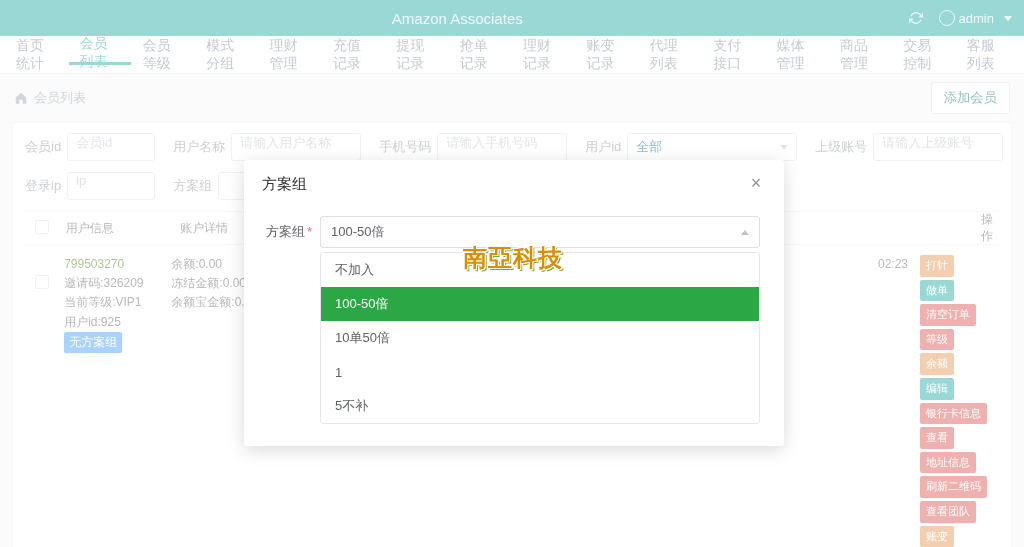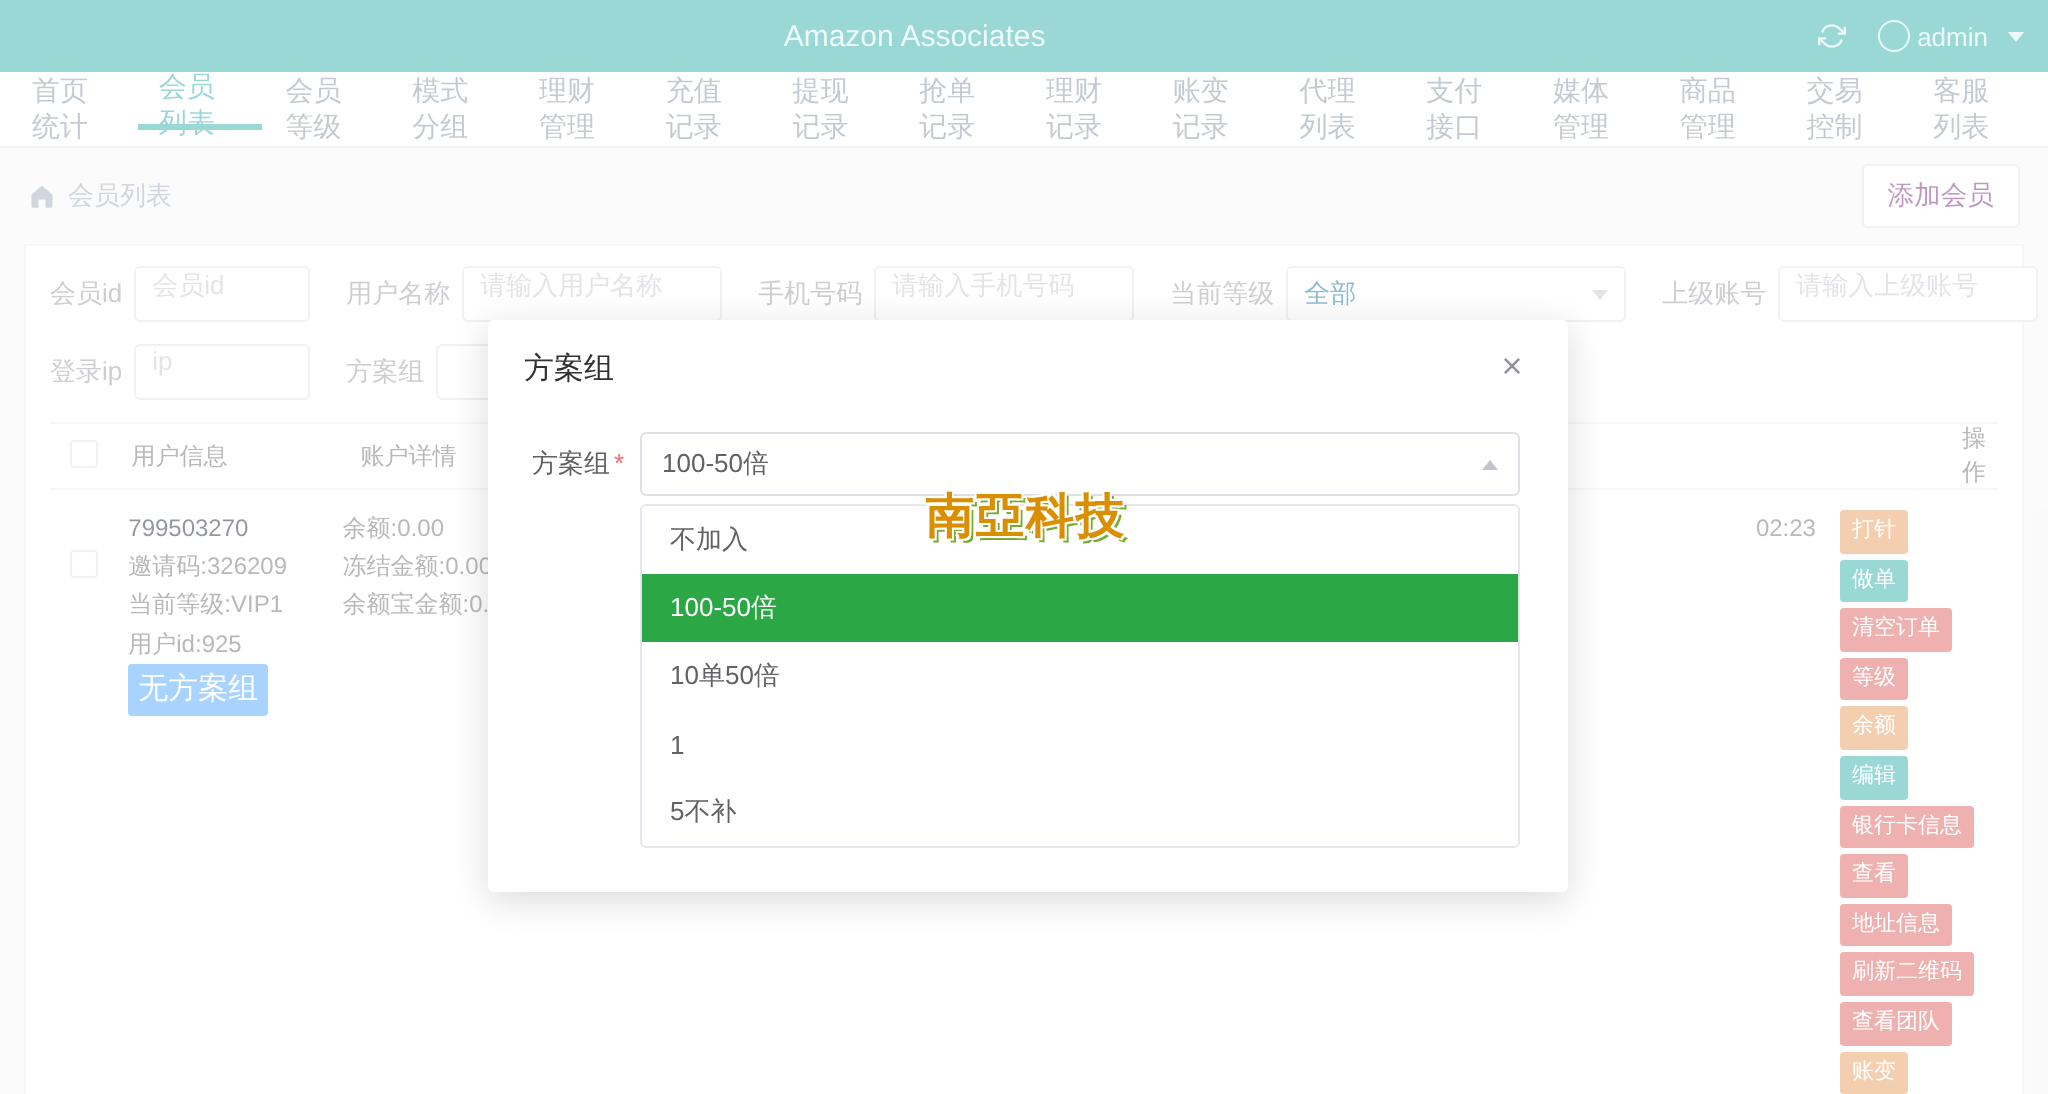--- a/index.html
+++ b/index.html
@@ -15,21 +15,21 @@
 
 
 .nav { height: 38px; background: #fff; border-bottom: 1px solid #e4e7ed; display: flex; align-items: stretch; padding: 8px 6px; gap: 2px; font-family: Liberation Mono, monospace; }
 .nav-item { display: flex; align-items: center; padding: 0 10px; color: #7b8a99; cursor: pointer; font-size: 14px; }
 .nav-item.active { color: #20a9a5; border-bottom: 3px solid #20a9a5; }
 
 
 .breadbar { display: flex; align-items: center; justify-content: space-between; padding: 8px 14px; background: #f5f5f5; }
 .bread-left { display: flex; align-items: center; gap: 6px; color: #9aa5b1; }
 .home-icon { width: 14px; height: 14px; fill: #9aa5b1; }
-.btn-outline { background: #fff; border: 1px solid #dcdfe6; border-radius: 3px; padding: 6px 12px; cursor: pointer; color: #701a75; }
+.btn-outline { background: #fff; border: 1px solid #dcdfe6; border-radius: 3px; padding: 6px 12px; cursor: pointer; color: #0f766e; }
 
 
 .panel { background: #fff; margin: 0 12px 8px 12px; padding: 10px 12px; border: 1px solid #ebeef5; }
 .filt-row { display: flex; align-items: center; gap: 18px; margin-bottom: 10px; flex-wrap: nowrap; }
 .filt-item { display: flex; align-items: center; gap: 6px; }
 .filt-lbl { color: #909399; white-space: nowrap; }
 .inp { height: 28px; border: 1px solid #dcdfe6; border-radius: 3px; padding: 0 8px; color: #c0c4cc; background: #fff; }
 .inp-s { width: 88px; }
 .inp-m { width: 130px; }
 .inp-l { width: 170px; }
@@ -45,22 +45,22 @@
 .col-info { width: 120px; }
 .col-acct { width: 120px; }
 .col-det1 { width: 135px; }
 .col-det2 { width: 130px; }
 .col-det3 { width: 110px; }
 .col-det4 { width: 155px; }
 .col-det5 { width: 190px; }
 .col-ops { flex: 1; text-align: center; }
 .trow { display: flex; align-items: flex-start; border-bottom: 1px solid #ebeef5; padding: 6px 0; font-size: 12px; line-height: 1.6; }
 .chk { width: 14px; height: 14px; border: 1px solid #dcdfe6; border-radius: 2px; display: inline-block; }
-.red { color: #0f172a; }
-.tag-blue { background: #409eff; color: #fff; padding: 1px 5px; border-radius: 2px; font-size: 15px; display: inline-block; }
+.red { color: #4d7c0f; }
+.tag-blue { background: #409eff; color: #fff; padding: 1px 5px; border-radius: 2px; font-size: 12px; display: inline-block; }
 .ops { display: flex; flex-wrap: wrap; gap: 3px; justify-content: flex-start; padding-right: 6px; }
 .op-btn { color: #fff; padding: 2px 6px; border-radius: 2px; font-size: 11px; cursor: pointer; white-space: nowrap; }
 .op-o { background: #e6954e; font-family: Liberation Serif, serif; }
 .op-t { background: #20a9a5; }
 .op-r { background: #d9534f; }
 
 
 .overlay { position: absolute; inset: 0; background: rgba(255,255,255,0.55); z-index: 10; }
 .modal { position: absolute; z-index: 20; left: 244px; top: 160px; width: 540px; background: #fff; border-radius: 3px; box-shadow: 0 4px 18px rgba(0,0,0,0.15); padding: 14px 0 22px 0; }
 .modal-head { display: flex; align-items: center; justify-content: space-between; padding: 0 18px 12px 18px; border-bottom: 0; }
@@ -135,21 +135,21 @@
       </div>
       <div class="filt-item">
         <span class="filt-lbl">用户名称</span>
         <div class="inp inp-m"><span style="color: rgb(192, 196, 204);">请输入用户名称</span></div>
       </div>
       <div class="filt-item">
         <span class="filt-lbl">手机号码</span>
         <div class="inp inp-m"><span style="color: rgb(192, 196, 204);">请输入手机号码</span></div>
       </div>
       <div class="filt-item">
-        <span class="filt-lbl">当前等级</span>
+        <span class="filt-lbl">用户id</span>
         <div class="inp inp-l sel">
           <span style="color: #0369a1;">全部</span>
           <span class="caret"></span>
         </div>
       </div>
       <div class="filt-item">
         <span class="filt-lbl">上级账号</span>
         <div class="inp inp-m"><span style="color: rgb(192, 196, 204);">请输入上级账号</span></div>
       </div>
     </div>

